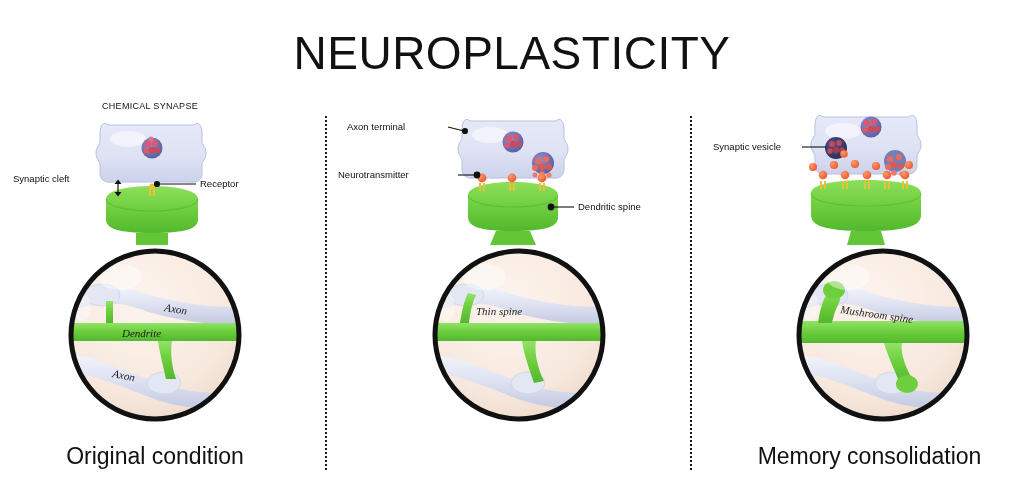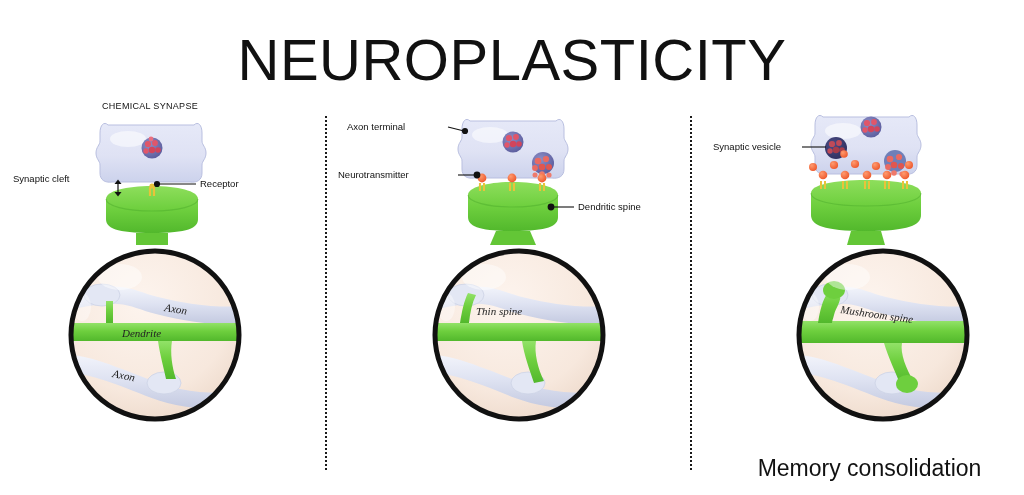--- a/index.html
+++ b/index.html
@@ -21,39 +21,39 @@
     left: 0; top: 0;
     width: 1024px;
     height: 495px;
   }
   .title {
     position: absolute;
     left: 0;
     top: 26px;
     width: 1024px;
     text-align: center;
-    font-size: 58px;
+    font-size: 46px;
     font-weight: 400;
     letter-spacing: 0.5px;
     color: #111111;
     font-family: "Liberation Sans", sans-serif;
   }
   .caption {
     position: absolute;
     top: 443px;
     font-size: 23px;
     font-weight: 400;
     color: #111111;
     text-align: center;
     white-space: nowrap;
     font-family: "Liberation Sans", sans-serif;
   }
   .caption.c1 { left: 0;   width: 310px; }
   .caption.c2 { left: 345px; width: 345px; }
-  .caption.c3 { left: 715px; width: 309px; margin-top: 12px; }
+  .caption.c3 { left: 715px; width: 309px; }
 
   .divider {
     position: absolute;
     top: 116px;
     width: 0;
     height: 354px;
     border-left: 2px dotted #1a1a1a;
   }
   .divider.d1 { left: 325px; }
   .divider.d2 { left: 690px; }
@@ -185,20 +185,21 @@
       <path d="M98,98 C100,112 104,126 106,136 L116,136 C112,124 110,110 112,98 Z" fill="url(#dGrad1)"></path>
       <ellipse cx="60" cy="34" rx="22" ry="13" fill="#ffffff" opacity="0.45"></ellipse>
       <ellipse cx="22" cy="64" rx="9" ry="14" fill="#ffffff" opacity="0.40"></ellipse>
     </g>
     <circle cx="95" cy="92" r="84" fill="none" stroke="#111111" stroke-width="5"></circle>
     <text class="lbl-italic" x="104" y="68" transform="rotate(9 104 68)">Axon</text>
     <text class="lbl-italic" x="62" y="94">Dendrite</text>
     <text class="lbl-italic" x="52" y="134" transform="rotate(11 52 134)">Axon</text>
   </svg>
 
+  <div class="caption c1">Original condition</div>
 
   <svg class="panel-art" style="left:330px; top:95px; width:360px; height:150px;" viewBox="0 0 360 150">
     <defs>
       <linearGradient id="termGrad2" x1="0" y1="0" x2="0" y2="1">
         <stop offset="0%" stop-color="#e6e9f8"></stop>
         <stop offset="55%" stop-color="#dfe2f4"></stop>
         <stop offset="100%" stop-color="#ccd2ec"></stop>
       </linearGradient>
       <linearGradient id="spineGrad2" x1="0" y1="0" x2="0" y2="1">
         <stop offset="0%" stop-color="#8ede5c"></stop>

